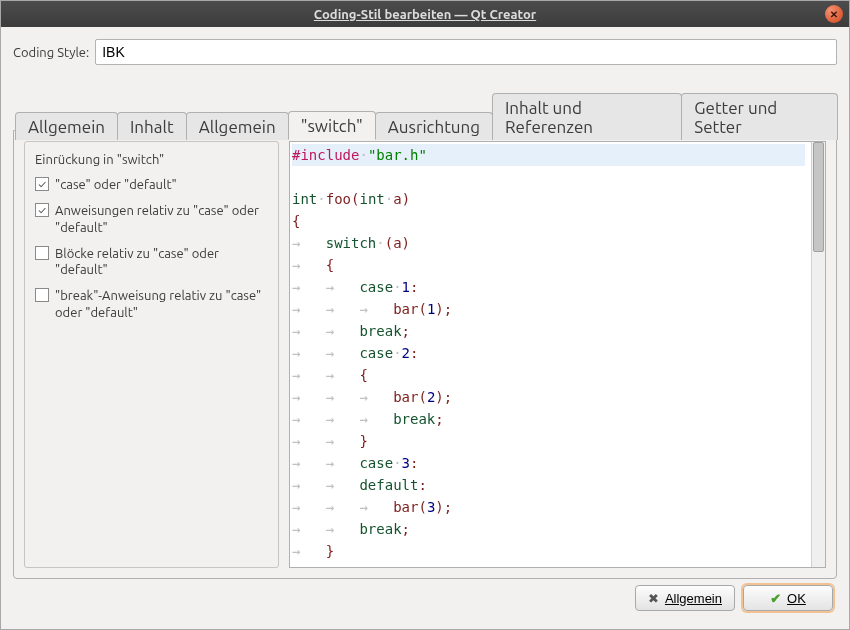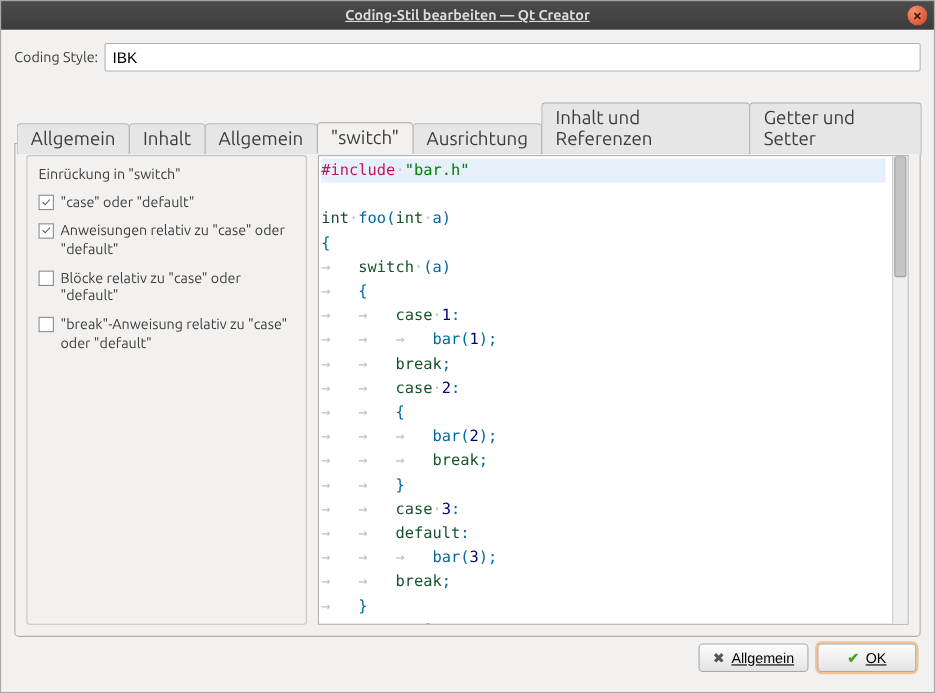--- a/index.html
+++ b/index.html
@@ -155,21 +155,21 @@
     overflow: hidden;
   }
   .cline { height: 22px; display: block; }
   .hl-line { background: #e6f0fa; display: inline-block; width: 100%; }
   .ws-arrow { color: #c0c0c0; }
   .ws-dot { color: #c0c0c0; }
   .tok-pp { color: #be185d; }
   .tok-str { color: #008000; }
   .tok-kw { color: #14532d; }
   .tok-num { color: #000080; }
-  .tok-txt { color: #0369a1; }
+  .tok-txt { color: #7f1d1d; }
   .scrollbar {
     width: 14px;
     background: #efefef;
     border-left: 1px solid #d0d0d0;
     position: relative;
   }
   .scroll-thumb {
     position: absolute;
     top: 0;
     left: 1px;

